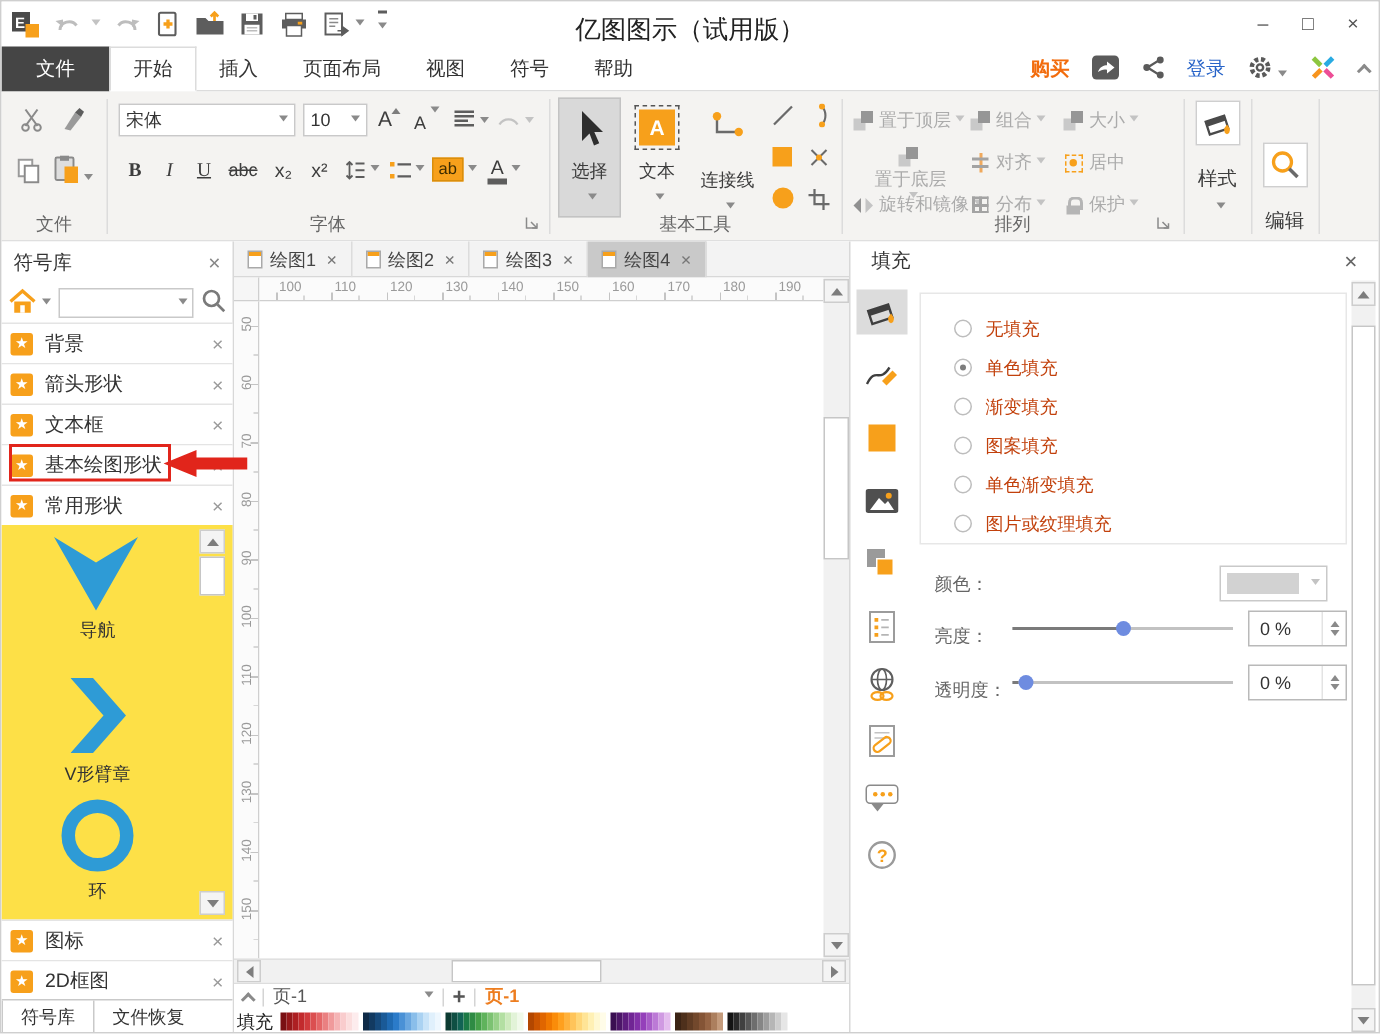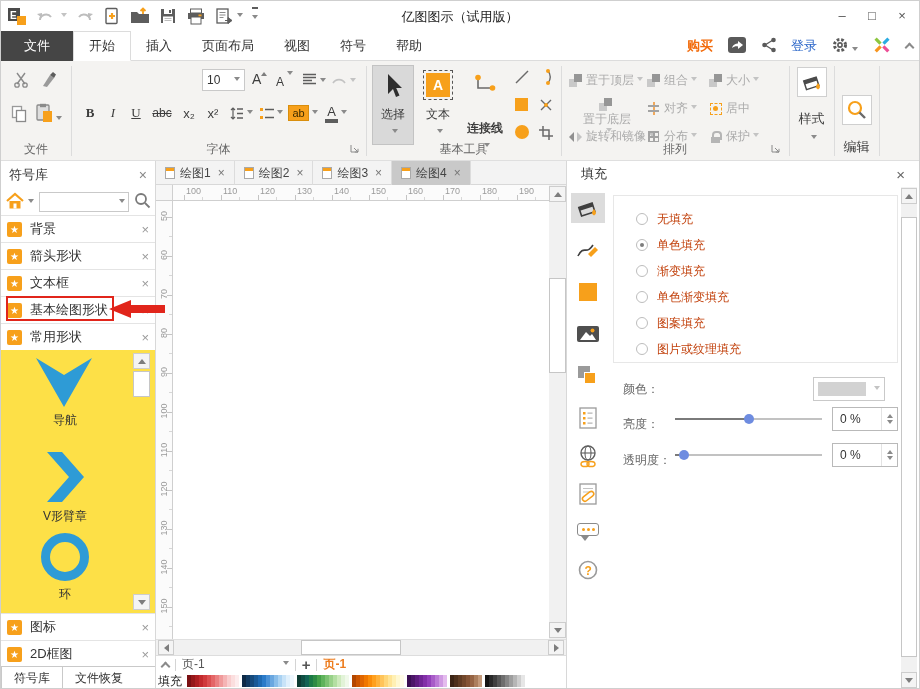--- a/index.html
+++ b/index.html
@@ -13,21 +13,21 @@
   .tri.up{border-bottom:5px solid #7d7d7d;margin-top:-4px;}
   .tri.down{border-top:5px solid #7d7d7d;margin-bottom:-4px;}
   .tri.left{border-right:5px solid #7d7d7d;margin-left:-4px;}
   .tri.right{border-left:5px solid #7d7d7d;margin-right:-4px;}
   .sbox{position:absolute;background:#f4f4f4;border:1px solid #cdcdcd;display:flex;align-items:center;justify-content:center;}
   .vline{display:inline-block;width:1px;height:12px;background:#d4d4d4;margin:0 6px;}
   
   #titlebar{position:absolute;left:0;top:0;width:918px;height:30px;background:#fff;}
   #qat{position:absolute;left:6px;top:3px;height:24px;display:flex;align-items:center;gap:9px;}
   #qat .qbtn{display:flex;align-items:center;}
-  #win-title{position:absolute;left:0;right:0;top:7px;text-align:center;font-size:13px;color:#222;pointer-events:none;}
+  #win-title{position:absolute;left:0;right:0;top:7px;text-align:center;font-size:17px;color:#222;pointer-events:none;}
   #win-controls{position:absolute;right:2px;top:0;height:30px;display:flex;}
   #win-controls span{width:30px;height:28px;display:flex;align-items:center;justify-content:center;color:#555;font-size:13px;}
   
   #menubar{position:absolute;left:0;top:30px;width:918px;height:30px;background:#fff;border-bottom:1px solid #dcdcdc;display:flex;}
   #menu-tabs{display:flex;height:30px;}
   .mtab{padding:0 15px;line-height:29px;font-size:13px;color:#333;cursor:default;}
   .mtab.dark{background:#454545;color:#fff;padding:0 23px;}
   .mtab.active{background:#fff;border:1px solid #dcdcdc;border-bottom:1px solid #fff;line-height:27px;}
   #menu-right{position:absolute;right:6px;top:0;height:30px;display:flex;align-items:center;gap:14px;}
   #buy-label{color:#f26c0d;font-size:13px;font-weight:bold;}
@@ -271,20 +271,24 @@
           </svg></span>
       <span class="abs" style="left:34px;top:42px;"><svg width="18" height="20">
             <rect x="2" y="2" width="12" height="15" rx="1" fill="#dedede" stroke="#8a8a8a" stroke-width="1.3"></rect>
             <rect x="5" y="0.8" width="6" height="3.4" fill="#8a8a8a"></rect>
             <rect x="8" y="8" width="9" height="11" fill="#F7A01B"></rect>
           </svg><span class="caret"></span></span>
       <div class="grplabel">文件</div>
     </div>
 
     <div class="abs" style="left:70px;top:0;width:295px;height:100px;">
+      <div class="combo" style="left:8px;top:8px;width:118px;height:22px;">
+          <span>宋体</span>
+          <span class="caret"></span>
+        </div>
       <div class="combo" style="left:131px;top:8px;width:43px;height:22px;">
           <span>10</span>
           <span class="caret"></span>
         </div>
       <span class="abs" style="left:181px;top:10px;font-size:14px;color:#3d3d3d;">A<span class="tri up" style="border-width:3px;border-bottom-width:4px;vertical-align:8px;"></span></span>
       <span class="abs" style="left:205px;top:10px;font-size:12px;color:#3d3d3d;">A<span class="caret" style="vertical-align:8px;"></span></span>
       <span class="abs" style="left:231px;top:12px;"><svg width="15" height="12">
             <path d="M1 1.5 h13 M1 4.5 h13 M1 7.5 h9 M1 10.5 h13" stroke="#5d5d5d" stroke-width="1.6"></path>
           </svg><span class="caret"></span></span>
       <span class="abs" style="left:260px;top:10px;"><svg width="16" height="14">
@@ -340,21 +344,21 @@
         <span style="display:inline-block;margin-top:8px;width:24px;height:24px;background:#F7A01B;color:#fff;font-weight:bold;font-size:14px;line-height:24px;outline:1px dashed #555;outline-offset:2px;">A</span>
         <span class="blabel" style="margin-top:9px;">文本</span>
         <span class="caret" style="margin-top:4px;"></span>
       </div>
       <div class="bigbtn" style="left:96px;width:46px;">
         <span style="display:block;margin-top:8px;"><svg width="26" height="26">
               <path d="M6 6 v9 h13" stroke="#6a6a6a" stroke-width="1.6" fill="none"></path>
               <circle cx="6" cy="4.5" r="2.8" fill="#F7A01B"></circle>
               <circle cx="20.5" cy="15" r="2.8" fill="#F7A01B"></circle>
             </svg></span>
-        <span class="blabel" style="margin-top:18px;font-weight:bold;">连接线</span>
+        <span class="blabel" style="margin-top:10px;">连接线</span>
         <span class="caret" style="margin-top:4px;"></span>
       </div>
       <span class="abs" style="left:148px;top:8px;"><svg width="16" height="16">
             <line x1="2" y1="14" x2="14" y2="2" stroke="#6a6a6a" stroke-width="1.5"></line>
           </svg></span>
       <span class="abs" style="left:172px;top:8px;"><svg width="16" height="16">
             <path d="M10 2 A 9 9 0 0 1 10 14" stroke="#6a6a6a" fill="none" stroke-width="1.4"></path>
             <circle cx="10" cy="2" r="2" fill="#F7A01B"></circle>
             <circle cx="10" cy="14" r="2" fill="#F7A01B"></circle>
           </svg></span>
@@ -813,25 +817,25 @@
           <div class="fopt">
             <span class="radio sel"></span>
             <span class="lbl">单色填充</span>
           </div>
           <div class="fopt">
             <span class="radio"></span>
             <span class="lbl">渐变填充</span>
           </div>
           <div class="fopt">
             <span class="radio"></span>
-            <span class="lbl">单色渐变填充</span>
+            <span class="lbl">图案填充</span>
           </div>
           <div class="fopt">
             <span class="radio"></span>
-            <span class="lbl">图案填充</span>
+            <span class="lbl">单色渐变填充</span>
           </div>
           <div class="fopt">
             <span class="radio"></span>
             <span class="lbl">图片或纹理填充</span>
           </div>
         </div>
       <span class="fp-row-label" style="top:220px;">颜色：</span>
       <div id="color-drop">
           <span class="sw"></span>
           <span class="caret dis" style="margin-left:auto;"></span>

